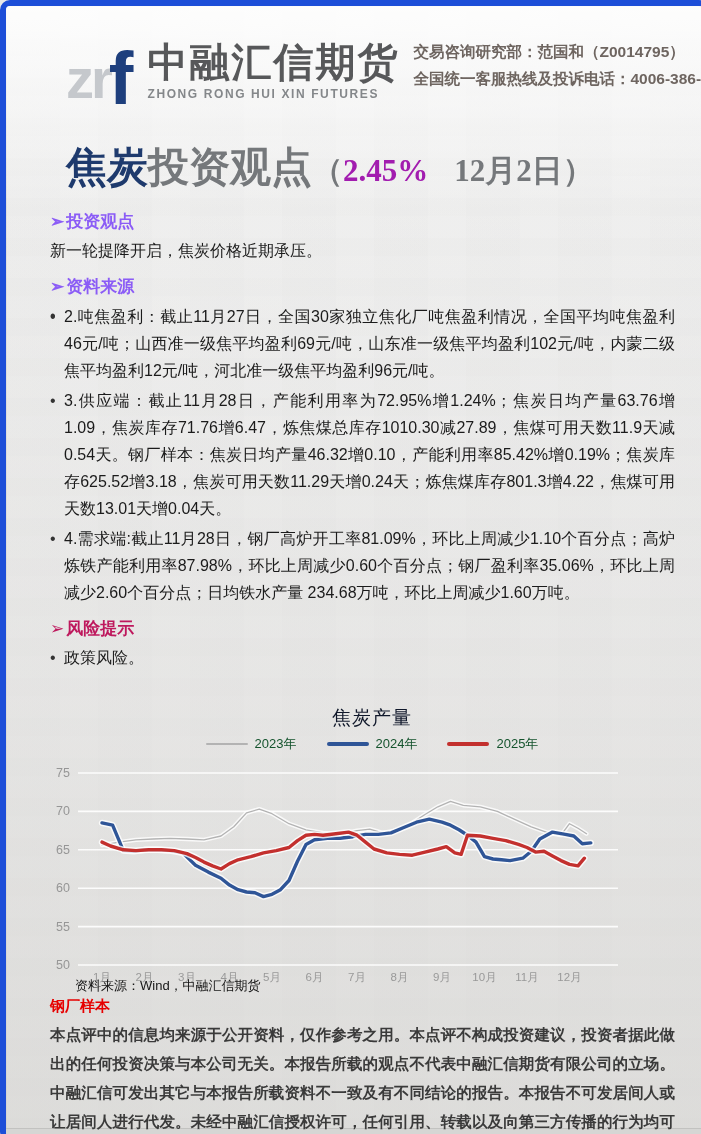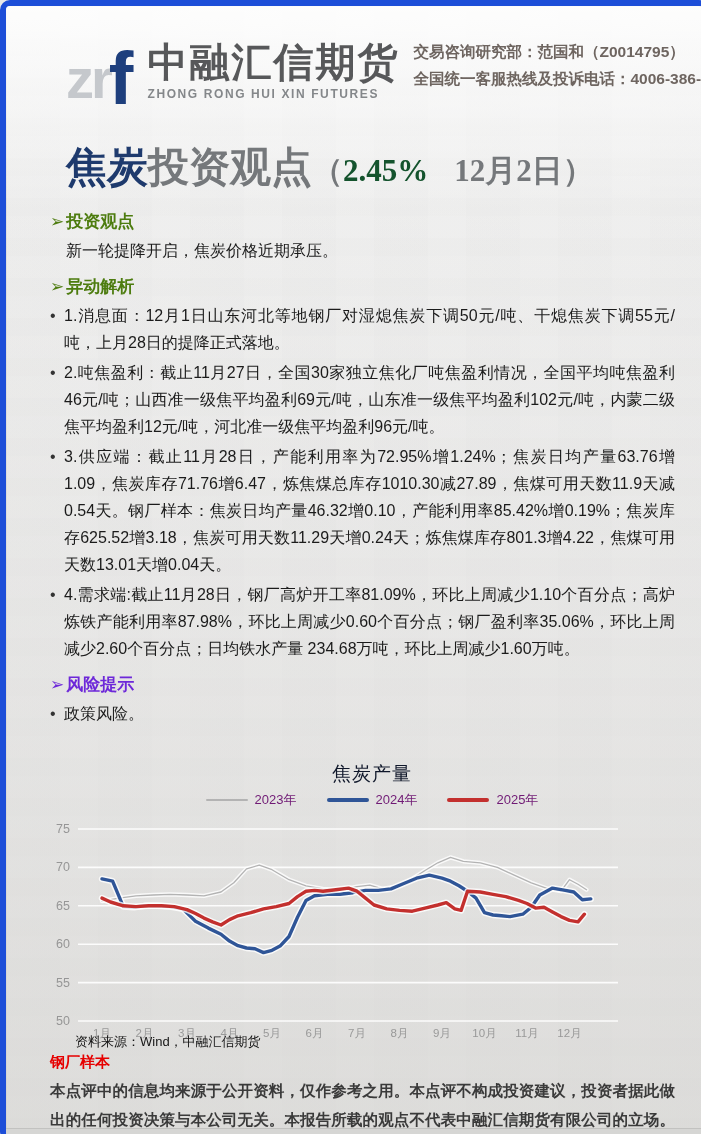--- a/index.html
+++ b/index.html
@@ -25,38 +25,38 @@
   .logo-names{margin-left:14px;margin-top:14px;}
   .logo-cn{font-size:40px;font-weight:700;color:#57585a;letter-spacing:2px;line-height:1.1;white-space:nowrap;}
   .logo-en{font-size:12px;font-weight:700;color:#84878a;letter-spacing:1.6px;margin-top:3px;white-space:nowrap;}
   .contact{margin-left:14px;margin-top:12px;color:#6e6560;font-size:15.5px;font-weight:700;line-height:27px;white-space:nowrap;}
 
   
   .report-title{margin:30px 0 14px 60px;font-family:"Liberation Serif","DejaVu Serif",serif;white-space:nowrap;}
   .rt-product{font-size:41px;font-weight:700;color:#1e3a6d;}
   .rt-suffix{font-size:41px;font-weight:700;color:#75787b;}
   .rt-paren{font-size:31px;font-weight:700;color:#75787b;}
-  .rt-change{font-size:31px;font-weight:700;color:#14532d;}
+  .rt-change{font-size:31px;font-weight:700;color:#a21caf;}
   .rt-date{font-size:31px;font-weight:700;color:#75787b;margin-left:26px;text-align:center;}
 
   
   .content{margin:0 28px 0 44px;color:#1b1b1b;font-size:16px;line-height:27px;text-align:justify;}
   .sec-head{font-size:17px;font-weight:700;line-height:26px;margin:10px 0 2px 0;}
   .sec-head .arrow{margin-right:2px;}
-  .sec-head.gold{color:#4d7c0f;}
-  .sec-head.red{color:#6d28d9;}
-  .plain-line{margin:2px 0 6px 16px;}
+  .sec-head.gold{color:#8b5cf6;font-family:Liberation Serif, serif;}
+  .sec-head.red{color:#be185d;}
+  .plain-line{margin:2px 0 6px 0;}
   .bullet-item{position:relative;padding-left:14px;margin:2px 0 3px 0;}
   .bullet-item .dot{position:absolute;left:0;top:0;color:#333;}
 
   
   .chart-block{margin:34px 0 0 16px;width:660px;}
   .chart-title{text-align:center;font-size:19px;color:#0f172a;margin-left:40px;letter-spacing:1px;}
   .chart-legend{display:flex;justify-content:center;align-items:center;gap:30px;margin:4px 0 0 40px;}
-  .legend-item{display:flex;align-items:center;gap:7px;color:#701a75;font-size:13px;}
+  .legend-item{display:flex;align-items:center;gap:7px;color:#14532d;font-size:13px;}
   .legend-swatch{display:inline-block;width:42px;border-radius:2px;}
   .chart-svg-wrap{margin-top:10px;}
 
   
   .source-line{margin:-20px 0 0 69px;font-size:13px;color:#151515;position:relative;z-index:3;}
   .disc-head{margin:2px 0 0 44px;font-size:15px;font-weight:700;color:#e60000;}
   .disc-body{margin:4px 28px 0 44px;font-size:15.5px;line-height:29px;font-weight:700;color:#3a3a3a;text-align:justify;}
 </style>
 </head>
 <body>
@@ -80,23 +80,23 @@
 
     <div class="report-title">
       <span class="rt-product">焦炭</span><span class="rt-suffix">投资观点</span><span class="rt-paren">（</span><span class="rt-change">2.45%</span><span class="rt-date">12月2日</span><span class="rt-paren">）</span>
     </div>
 
     <div class="content">
 
       <div class="sec-head gold"><span class="arrow">➢</span><span>投资观点</span></div>
       <div class="plain-line">新一轮提降开启，焦炭价格近期承压。</div>
 
-      <div class="sec-head gold"><span class="arrow">➢</span><span>异动解析</span></div>
+      <div class="sec-head gold"><span class="arrow">➢</span><span>资料来源</span></div>
 
-      <div class="bullet-item"><span class="dot">•</span><span>1.消息面：12月1日山东河北等地钢厂对湿熄焦炭下调50元/吨、干熄焦炭下调55元/吨，上月28日的提降正式落地。</span></div>
+      <div class="bullet-item"><span class="dot">•</span></div>
       <div class="bullet-item"><span class="dot">•</span><span>2.吨焦盈利：截止11月27日，全国30家独立焦化厂吨焦盈利情况，全国平均吨焦盈利46元/吨；山西准一级焦平均盈利69元/吨，山东准一级焦平均盈利102元/吨，内蒙二级焦平均盈利12元/吨，河北准一级焦平均盈利96元/吨。</span></div>
       <div class="bullet-item"><span class="dot">•</span><span>3.供应端：截止11月28日，产能利用率为72.95%增1.24%；焦炭日均产量63.76增1.09，焦炭库存71.76增6.47，炼焦煤总库存1010.30减27.89，焦煤可用天数11.9天减0.54天。钢厂样本：焦炭日均产量46.32增0.10，产能利用率85.42%增0.19%；焦炭库存625.52增3.18，焦炭可用天数11.29天增0.24天；炼焦煤库存801.3增4.22，焦煤可用天数13.01天增0.04天。</span></div>
       <div class="bullet-item"><span class="dot">•</span><span>4.需求端:截止11月28日，钢厂高炉开工率81.09%，环比上周减少1.10个百分点；高炉炼铁产能利用率87.98%，环比上周减少0.60个百分点；钢厂盈利率35.06%，环比上周减少2.60个百分点；日均铁水产量 234.68万吨，环比上周减少1.60万吨。</span></div>
 
       <div class="sec-head red"><span class="arrow">➢</span><span>风险提示</span></div>
       <div class="bullet-item"><span class="dot">•</span><span>政策风险。</span></div>
     </div>
 
     <div class="chart-block">
       <div class="chart-title">焦炭产量</div>

